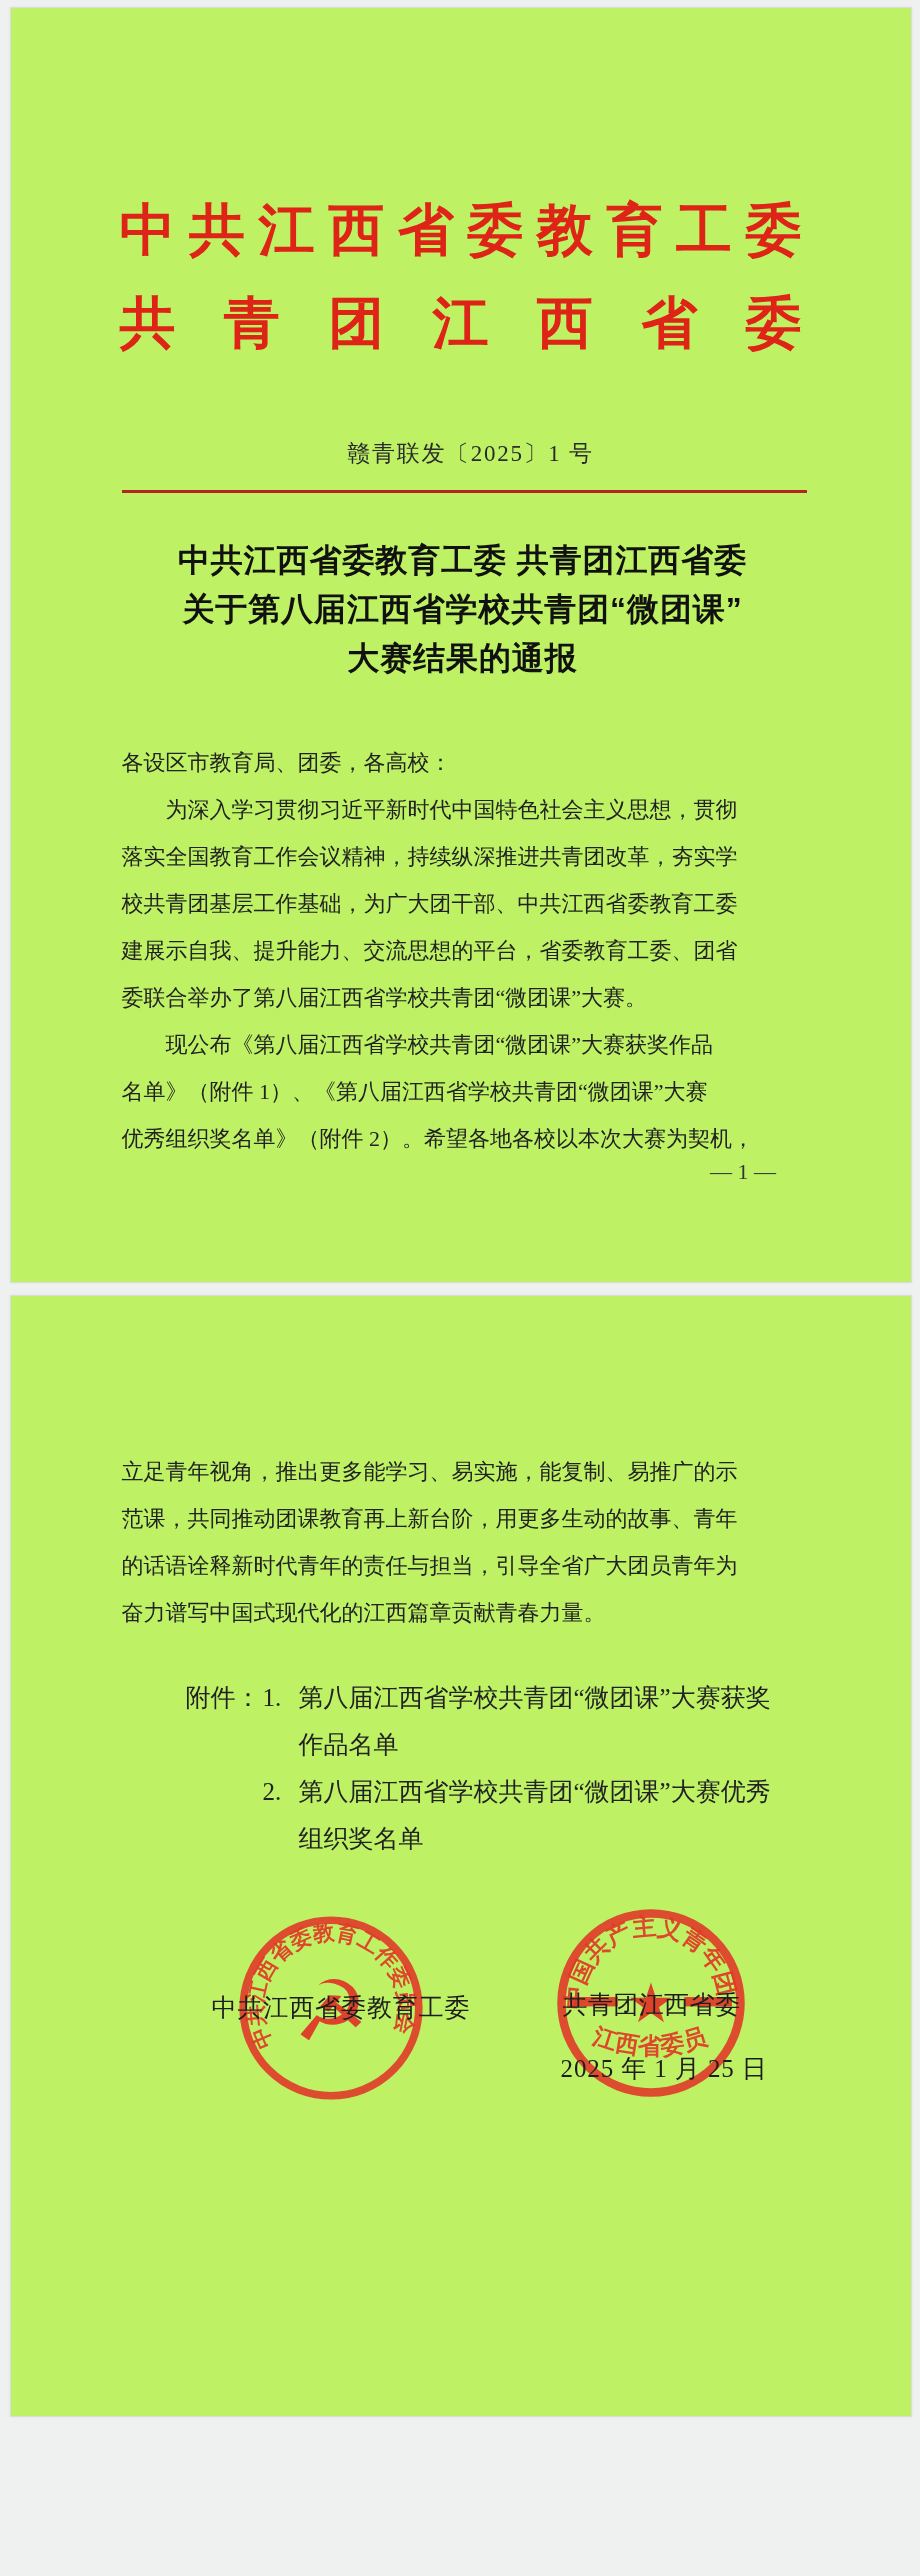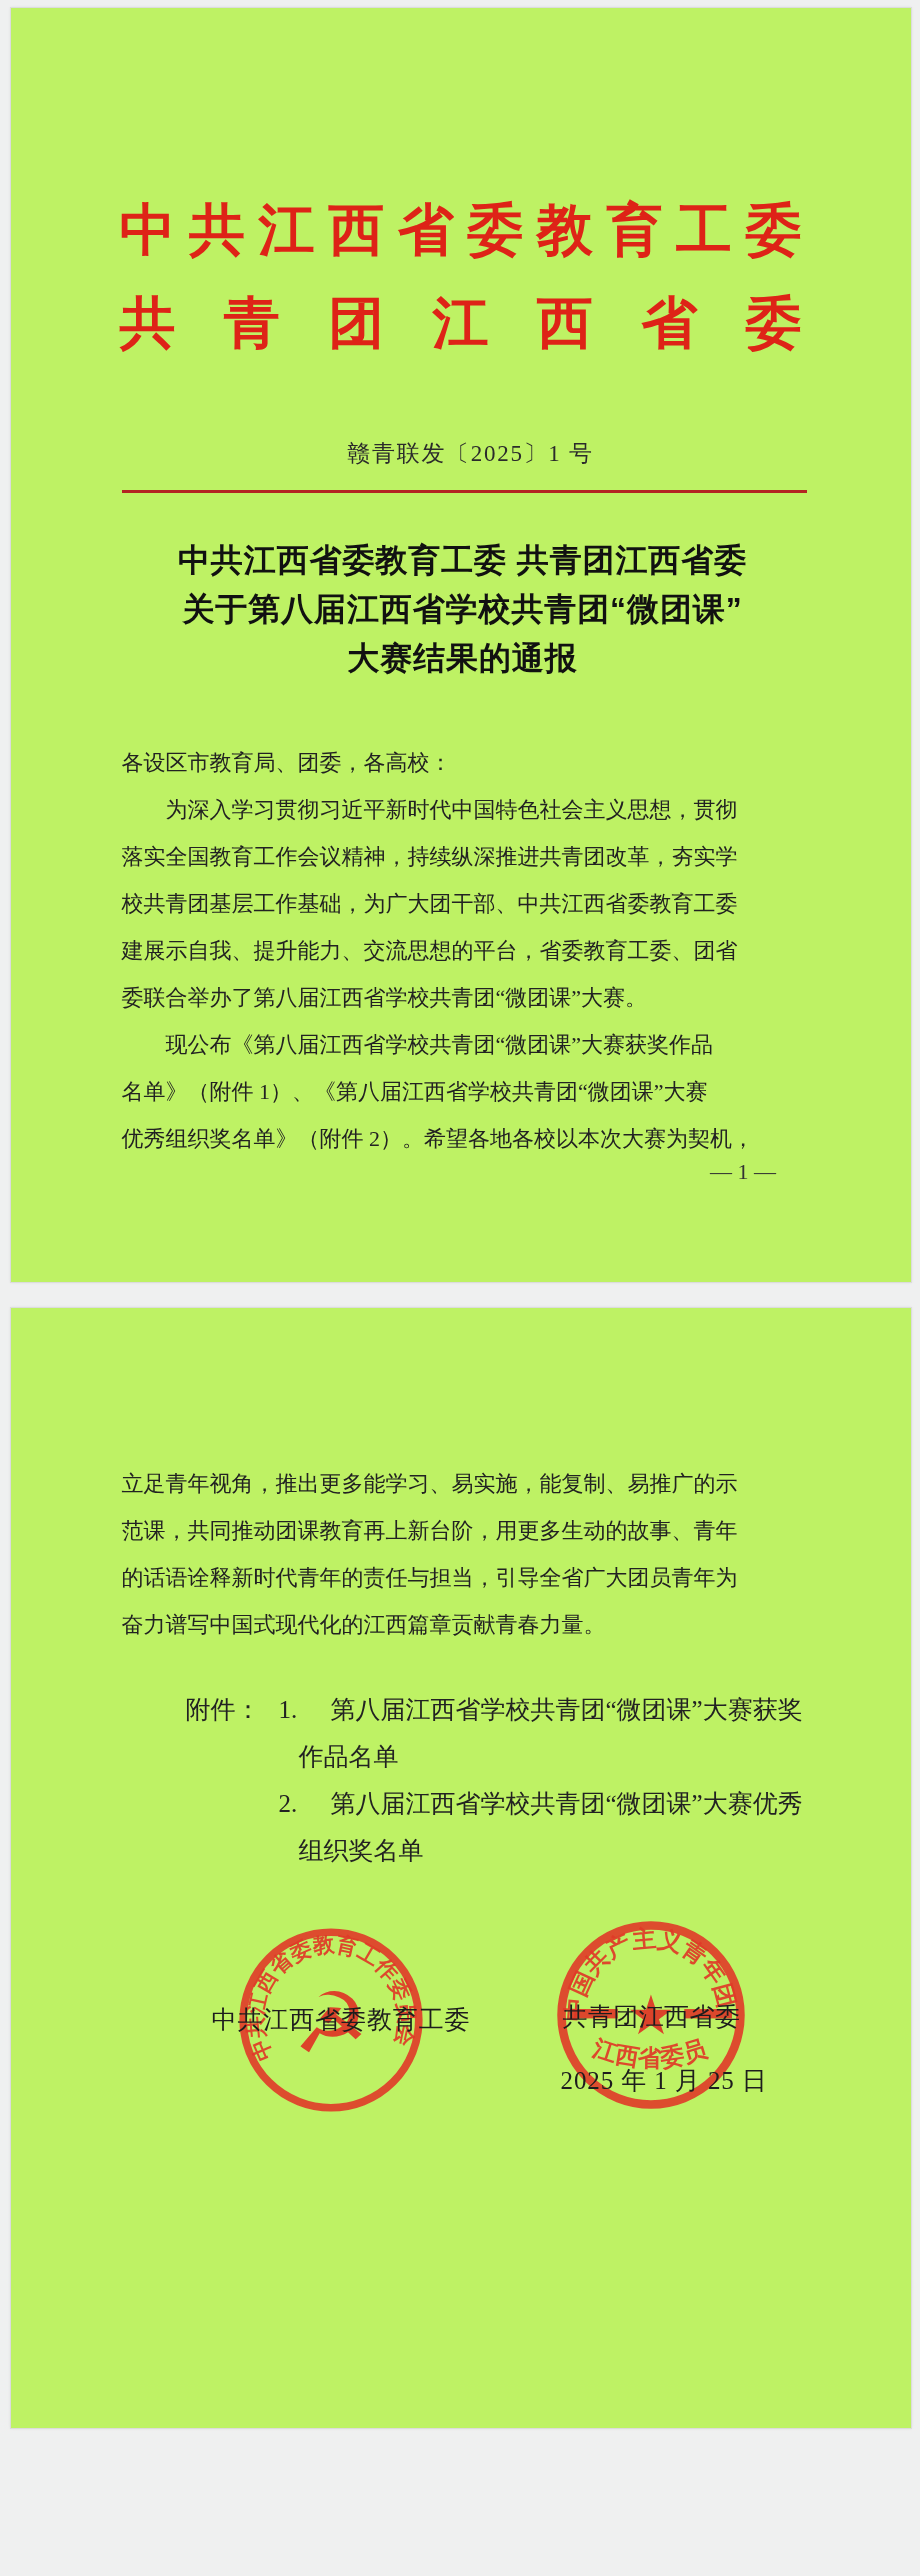--- a/index.html
+++ b/index.html
@@ -14,21 +14,21 @@
     position:relative;
     width:902px;
     margin:0 auto;
     background:#bef264;
     border:0.9px solid #dcdcdc;
     box-sizing:border-box;
     box-shadow:0 0 2.6px rgba(0,0,0,0.06);
     overflow:hidden;
   }
   .page1 { height:1276px; margin-top:6.8px; }
-  .page2 { height:1122px; margin-top:24px;padding-left:44px; }
+  .page2 { height:1122px; margin-top:12px;padding-left:44px; }
 
   
   .red-head { position:absolute; top:186px; left:0; right:0; }
   .red-head .hline {
     width:682px; margin:0 auto;
     font-size:56px; font-weight:bold;
     color:#de2317;
     text-align:justify; text-align-last:justify;
     line-height:73px; height:73px;
     white-space:nowrap;
@@ -58,21 +58,21 @@
   .body-block { position:absolute; left:111px; width:687px; }
   .body-block .bline {
     height:47px; line-height:47px;
     font-size:22px; white-space:nowrap; color:#222;
   }
   .p1-body { top:731px; }
   .p2-body { top:152px; }
 
   
   .attach { position:absolute; top:378px; left:175px; font-size:25px; color:#222; }
-  .attach .arow { display:flex; line-height:47px; height:47px; white-space:nowrap;gap:16px; }
+  .attach .arow { display:flex; line-height:47px; height:47px; white-space:nowrap; }
   .attach .alabel { width:77px; }
   .attach .anum { width:36px; }
   .attach .acont { margin-left:113px; }
 
   
   .sig { position:absolute; font-size:25px; color:#1d1d1d; white-space:nowrap; z-index:3; }
   .sig-left  { left:201px; top:695px; letter-spacing:0.9px; }
   .sig-right { left:552px; top:692px; letter-spacing:0.4px; }
   .sig-date  { left:550px; top:756px; letter-spacing:0.9px; }
 

